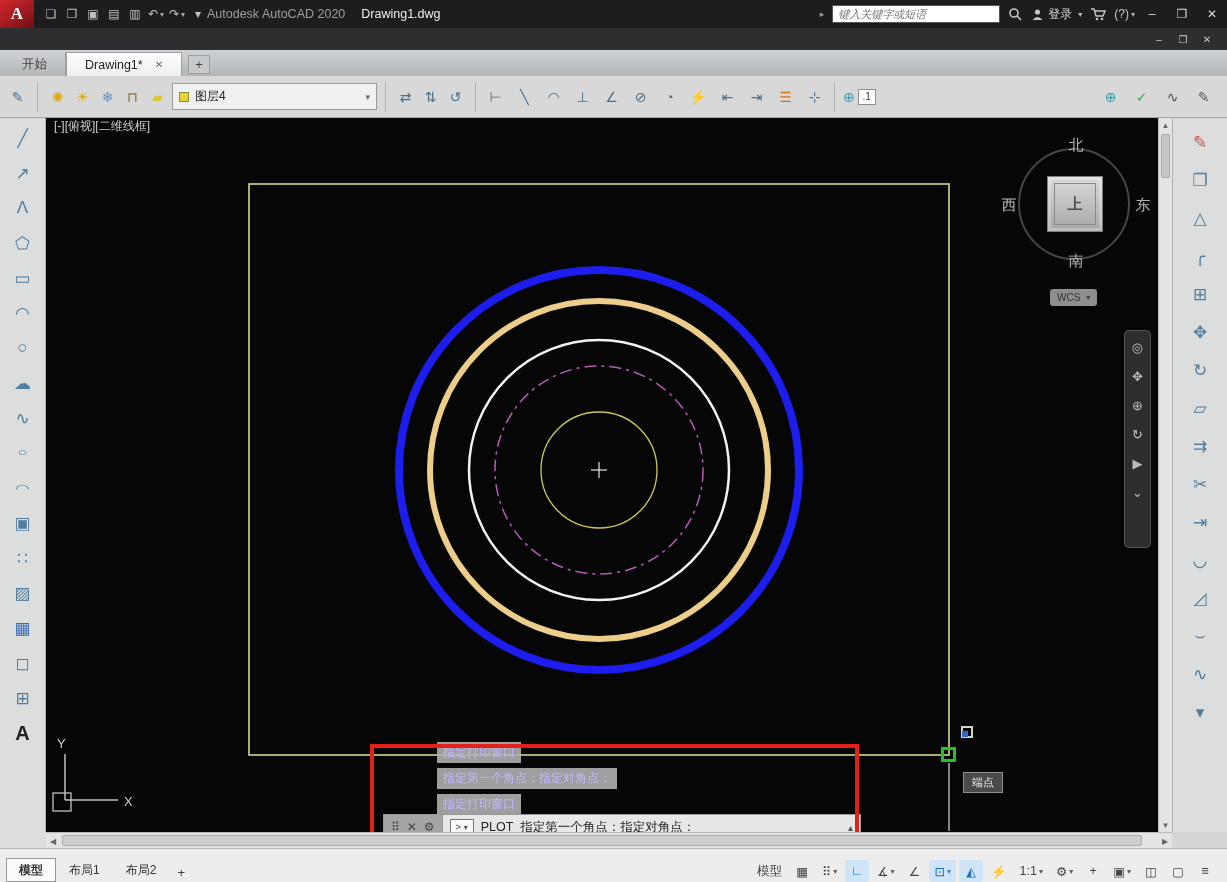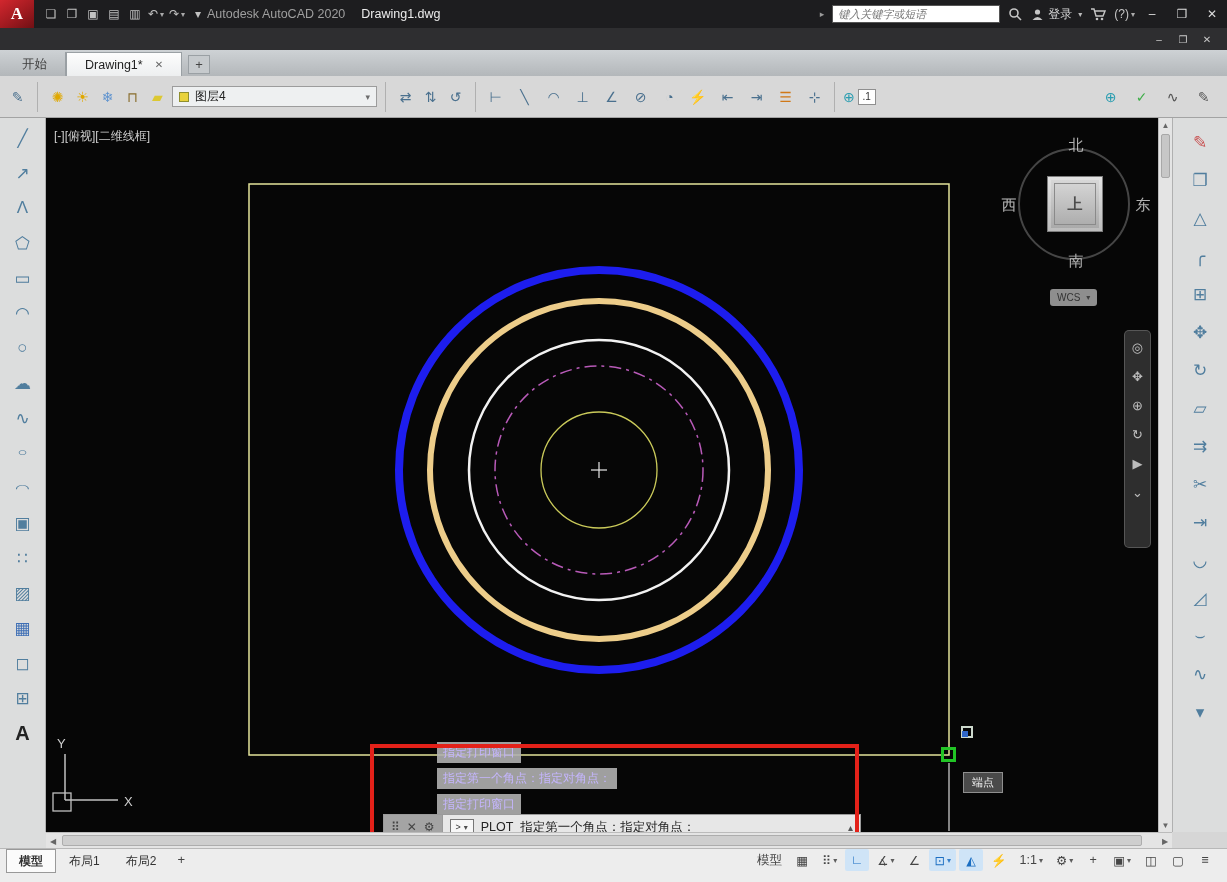--- a/index.html
+++ b/index.html
@@ -34,36 +34,36 @@
   .ftab{height:24px;display:flex;align-items:center;padding:0 18px;font-size:12.5px;color:#3c3c3c;border-right:1px solid #9aa0a4}
   .ftab.active{background:linear-gradient(#fdfdfd,#edeff0);border:1px solid #9aa0a4;border-bottom:none;color:#222}
   .ftab .close{margin-left:12px;font-size:10px;color:#666}
   .ftab-add{width:22px;height:19px;margin:0 0 2px 6px;display:flex;align-items:center;justify-content:center;font-size:13px;color:#444;border:1px solid #9aa0a4;background:#c6cacd}
 
   
   .ribbon{position:absolute;left:0;top:76px;width:100%;height:42px;background:#d8d8d8;border-bottom:1px solid #a3a3a3;display:flex;align-items:center;padding:0 6px;gap:3px;z-index:10}
   .ribbon .icon-btn{font-size:14px;color:#4a708e;min-width:23px;height:26px}
   .big-tool{font-size:22px;color:#3a7ca8;min-width:34px;height:32px}
   .sep{width:1px;height:30px;background:#b0b0b0;margin:0 5px}
-  .layer-combo{width:205px;height:21px;background:#eef0f1;border:1px solid #9c9c9c;display:flex;align-items:center;gap:6px;padding:0 6px;font-size:12px;color:#222}
+  .layer-combo{width:205px;height:27px;background:#eef0f1;border:1px solid #9c9c9c;display:flex;align-items:center;gap:6px;padding:0 6px;font-size:12px;color:#222}
   .layer-combo .sw{width:10px;height:10px;background:#e8d23c;border:1px solid #8f8f2f}
   .layer-combo .dd{margin-left:auto;font-size:9px;color:#555}
   .snapbox{display:flex;align-items:center;gap:3px;color:#2a9db0;font-size:14px}
   .snapbox .field{min-width:18px;height:16px;background:#fff;border:1px solid #8f8f8f;font-size:10px;color:#333;display:flex;align-items:center;justify-content:center;font-style:normal}
 
   
   .left-toolbar{position:absolute;left:0;top:118px;width:46px;height:714px;background:#dcdddd;border-right:1px solid #b0b0b0;display:flex;flex-direction:column;align-items:center;padding-top:8px;gap:11px;z-index:5}
   .right-toolbar{position:absolute;right:0;top:118px;width:55px;height:714px;background:#dcdddd;border-left:1px solid #b0b0b0;display:flex;flex-direction:column;align-items:center;padding-top:12px;gap:14px;z-index:5}
   .tool-icon{width:30px;height:24px;display:flex;align-items:center;justify-content:center;font-size:17px;color:#517e9e}
   .tool-icon.squish{transform:scaleY(.65)}
   .tool-icon.bold-a{font-weight:bold;font-size:20px}
 
   
   .canvas{position:absolute;left:46px;top:118px;width:1112px;height:714px;background:#060606;overflow:hidden}
-  .viewport-label{position:absolute;left:8px;top:10px;font-size:12px;color:#cfcfcf;z-index:5}
+  .viewport-label{position:absolute;left:8px;top:0;font-size:12px;color:#cfcfcf;z-index:5}
   #drawing-svg{position:absolute;left:0;top:0;pointer-events:none}
 
   
   .viewcube{position:absolute;left:955px;top:16px;width:150px;height:160px;z-index:6}
   .vc-ring{position:absolute;left:17px;top:14px;width:112px;height:112px;border:2px solid rgba(165,165,165,.4);border-radius:50%}
   .vc-cube{position:absolute;left:46px;top:42px;width:56px;height:56px;background:linear-gradient(#dadada,#a7a7a7);border:1px solid #7d7d7d;display:flex;align-items:center;justify-content:center;box-shadow:inset 0 0 0 3px rgba(255,255,255,.25)}
   .vc-cube-face{width:42px;height:42px;border:1px solid #8a8a8a;display:flex;align-items:center;justify-content:center;font-size:15px;font-weight:bold;color:#4c4c4c}
   .vc-label{position:absolute;transform:translate(-50%,0);font-size:15px;color:rgba(225,225,225,.78)}
   .wcs-chip{position:absolute;left:1004px;top:171px;height:17px;display:flex;align-items:center;gap:4px;background:rgba(188,188,188,.75);border-radius:3px;padding:0 7px;font-size:10px;color:#333;z-index:6}
 
@@ -97,21 +97,21 @@
   .vscroll .arr.bottom{position:absolute;bottom:0}
   .vscroll .thumb{position:absolute;left:2px;top:16px;width:9px;height:44px;background:#c7c7c7;border:1px solid #a8a8a8;border-radius:2px}
   .hscroll{position:absolute;left:46px;top:832px;width:1126px;height:16px;background:#e4e4e4;border-top:1px solid #bbb;z-index:5}
   .hscroll .arr{position:absolute;top:0;width:14px;height:16px;display:flex;align-items:center;justify-content:center;font-size:8px;color:#666}
   .hscroll .arr.left{left:0}
   .hscroll .arr.right{right:0}
   .hscroll .thumb{position:absolute;left:16px;top:2px;width:1080px;height:11px;background:#cecece;border:1px solid #adadad;border-radius:2px}
   .corner-fill{position:absolute;left:0;top:832px;width:46px;height:16px;background:#dcdddd;z-index:5}
 
   
-  .bottombar{position:absolute;left:0;top:848px;width:100%;height:34px;background:#ededed;border-top:1px solid #b8b8b8;display:flex;align-items:flex-start;padding:0 6px;gap:2px;z-index:10}
+  .bottombar{position:absolute;left:0;top:848px;width:100%;height:34px;background:#ededed;border-top:1px solid #b8b8b8;display:flex;align-items:flex-end;padding:0 6px;gap:2px;z-index:10}
   .layout-tab{height:24px;padding:0 12px;display:flex;align-items:center;font-size:12px;color:#333;border:1px solid transparent}
   .layout-tab.active{background:#fbfbfb;border:1px solid #999;font-weight:bold}
   .tab-add{width:20px;height:20px;display:flex;align-items:center;justify-content:center;font-size:13px;color:#444}
   .status-group{margin-left:auto;display:flex;align-items:center;gap:3px;padding-right:4px}
   .status-item{min-width:24px;height:22px;display:flex;align-items:center;justify-content:center;font-size:12.5px;color:#454545;padding:0 5px;border-radius:2px}
   .status-item.active{background:#cfe4f7;color:#1b6ec2}
 </style>
 </head>
 <body>
 

